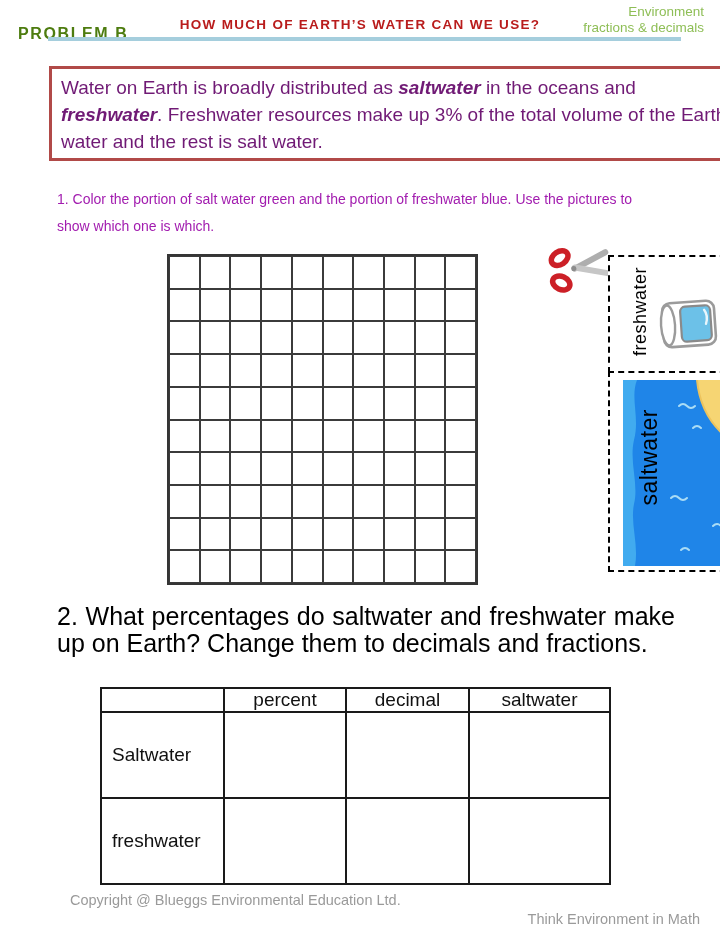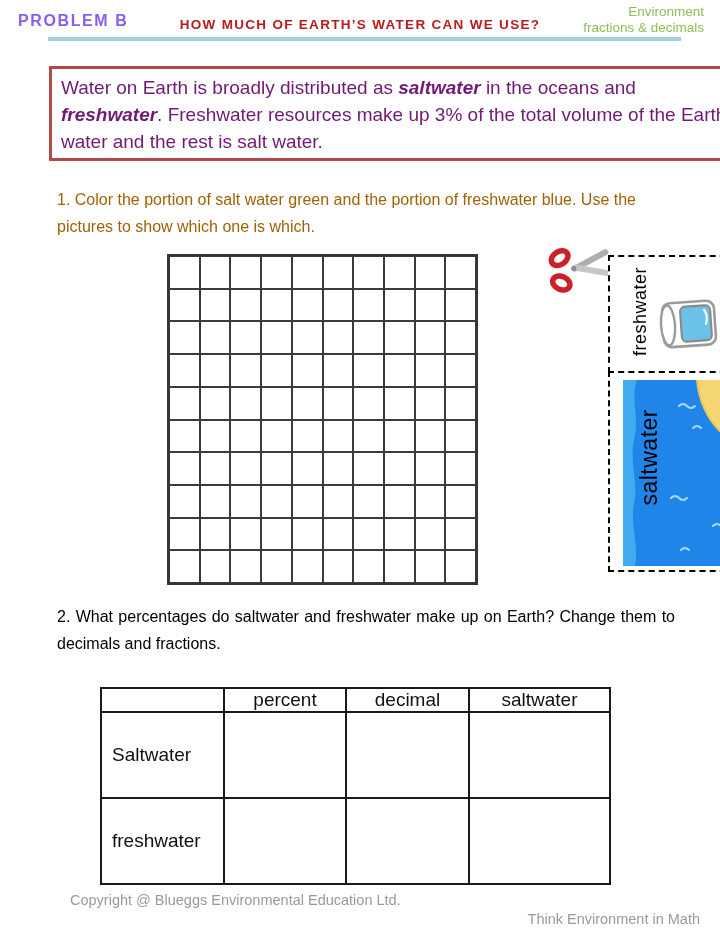--- a/index.html
+++ b/index.html
@@ -3,36 +3,36 @@
 <meta charset="utf-8">
 <style>
   * { margin:0; padding:0; box-sizing:border-box; }
   html,body { background:#fff; }
   .page {
     position:relative; width:720px; height:932px; margin:0 auto;
     background:#fff; overflow:hidden;
     font-family:"Liberation Sans", sans-serif; color:#111;
   }
   
-  .problem-label { position:absolute; left:18px; top:12px; font-size:16px; font-weight:bold; letter-spacing:1.6px; color:#8b5cf6; }
+  .problem-label { position:absolute; left:18px; top:25px; font-size:16px; font-weight:bold; letter-spacing:1.6px; color:#4d7c0f; }
   .page-title { position:absolute; left:0; right:0; top:17px; text-align:center; font-size:13.5px; font-weight:bold; letter-spacing:1.3px; color:#b91c1c; }
   .topic { position:absolute; right:16px; top:4px; text-align:right; color:#8ebe56; font-size:13.5px; line-height:16px; }
   .header-rule { position:absolute; left:48px; top:37px; width:633px; height:4px; background:#a5cedd; }
 
   
   .intro-box {
     position:absolute; left:49px; top:66px; width:704px; height:95px;
     border:3px solid #b14a48; padding:5px 9px;
     font-size:19px; line-height:27px; color:#701a75;
   }
   .bi { font-weight:bold; font-style:italic; }
 
   
-  .q1 { position:absolute; left:57px; top:186px; width:600px; font-size:16px; line-height:27px; color:#a16207; }
-  .q2 { position:absolute; left:57px; top:603px; width:618px; font-size:16px; line-height:27px; color:#000; text-align:justify; }
+  .q1 { position:absolute; left:57px; top:186px; width:600px; font-size:14px; line-height:27px; color:#a21caf; }
+  .q2 { position:absolute; left:57px; top:603px; width:618px; font-size:25px; line-height:27px; color:#000; text-align:justify; }
 
   
   .hundred-grid {
     position:absolute; left:167px; top:254px; width:311px; height:331px;
     display:grid; grid-template-columns:repeat(10,1fr); grid-template-rows:repeat(10,1fr);
     border:2px solid #353535; background:#fff;
   }
   .hundred-grid > div { border:1px solid #3b3b3b; }
 
   

